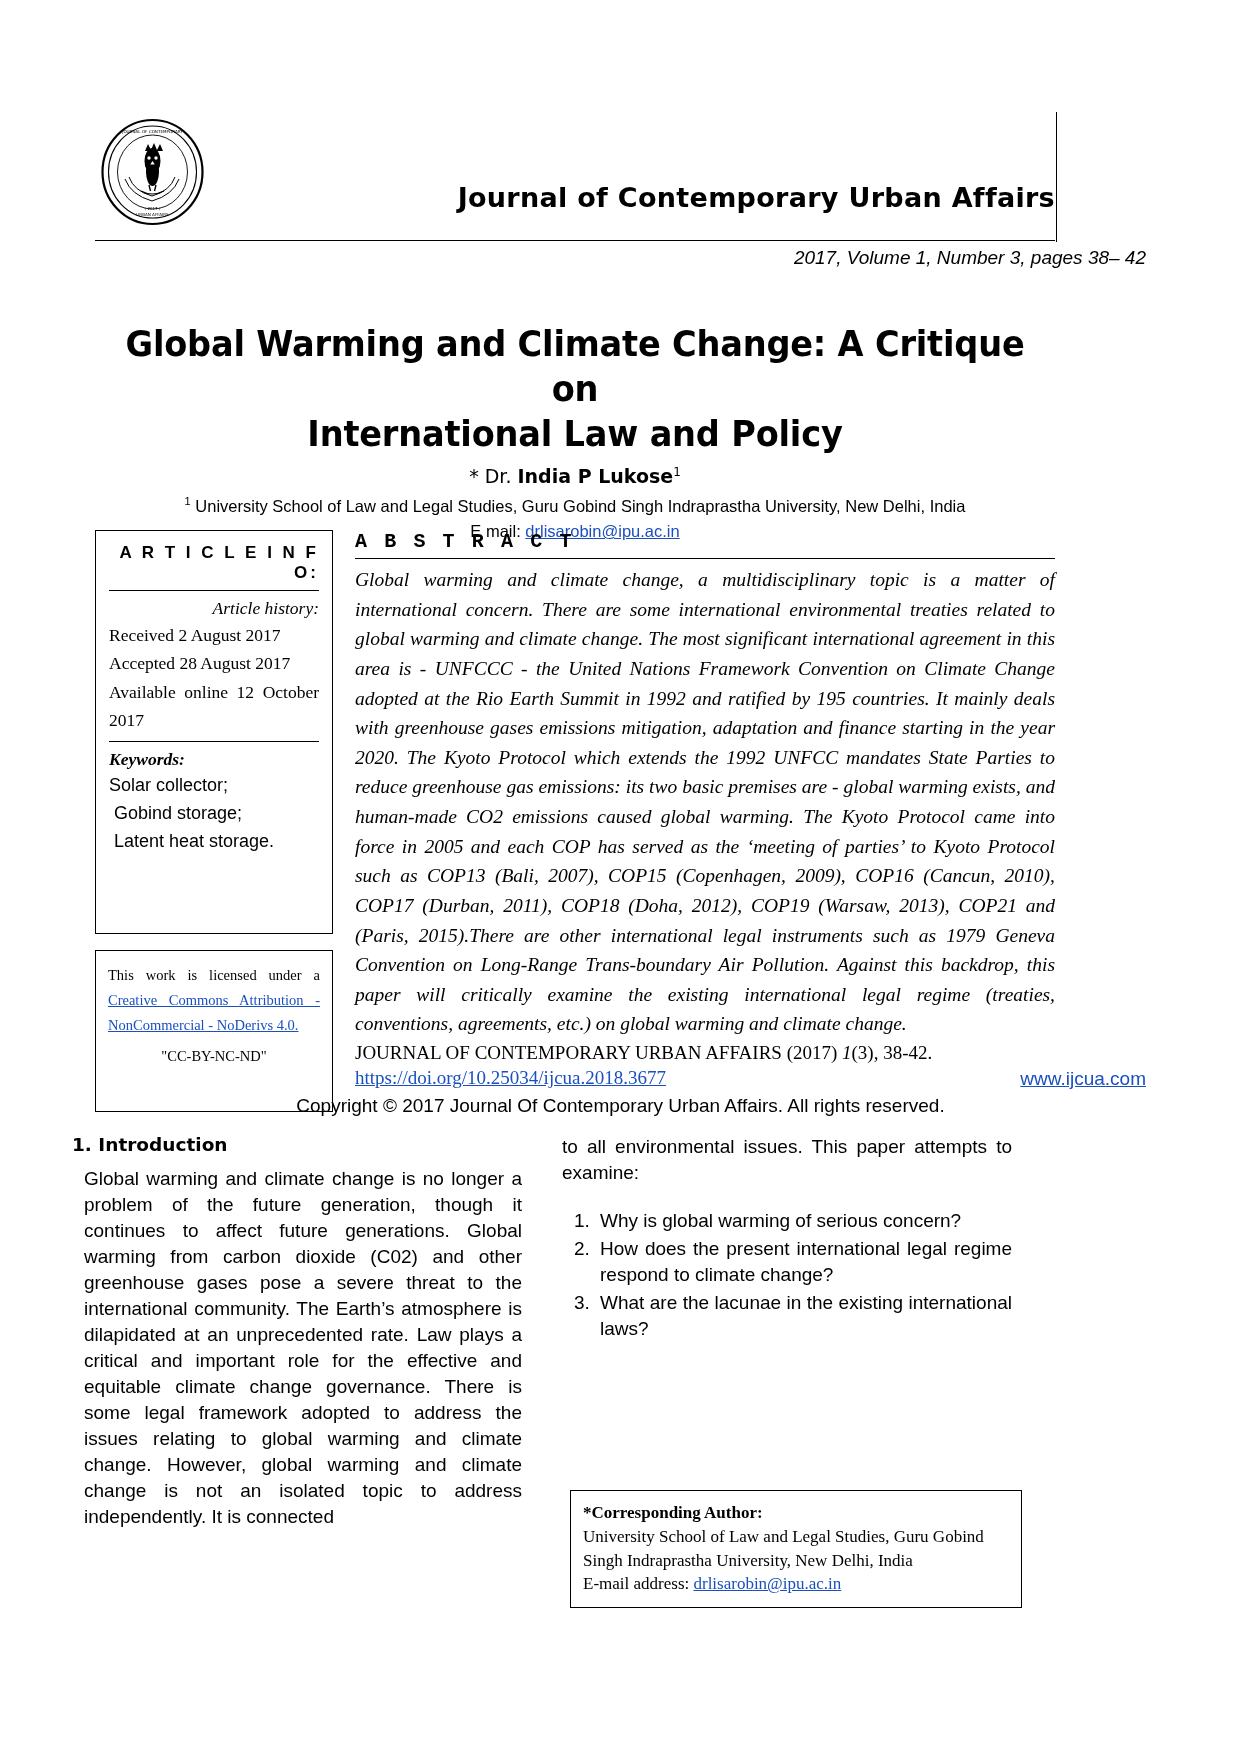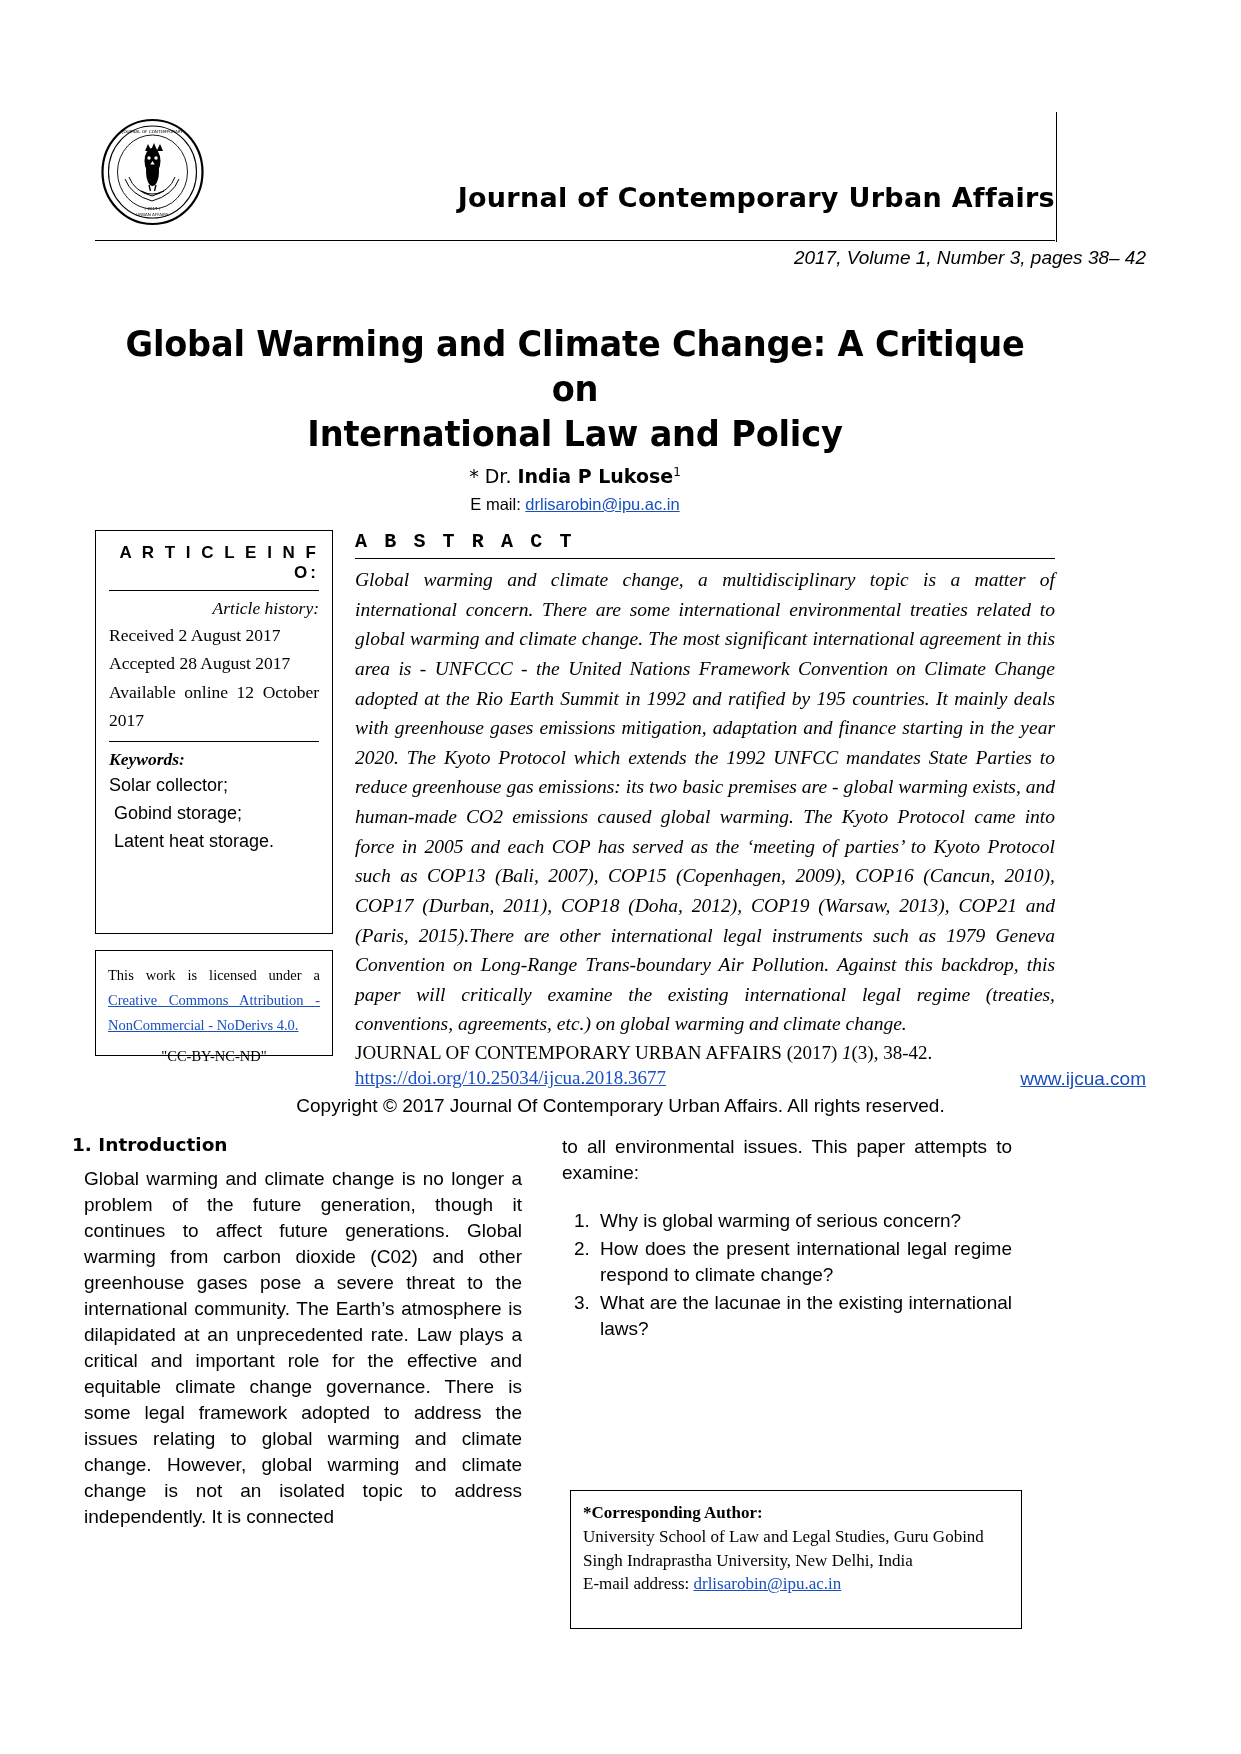--- a/index.html
+++ b/index.html
@@ -89,21 +89,21 @@
     font-size:17.5px; line-height:1.62; text-align:justify;
   }
   .kw-label {
     font-family:"Liberation Serif", serif;
     font-weight:bold; font-style:italic; font-size:17.5px; margin-bottom:2px;
   }
   .kw-list { font-size:18px; line-height:1.55; font-family:"Liberation Sans", sans-serif; }
   .kw-list div:not(:first-child) { padding-left:5px; }
 
   .lic-box {
-    position:absolute; left:95px; top:938px; width:238px; height:106px;
+    position:absolute; left:95px; top:938px; width:238px; height:162px;
     border:1.6px solid #000; box-sizing:border-box;
     padding:12px 12px 0 12px;
     font-family:"Liberation Serif", serif;
     font-size:14.5px; line-height:1.72; text-align:justify;
   }
   .lic-box .cc { text-align:center; margin-top:6px; font-size:14.5px; }
 
   .abs-wrap { position:absolute; left:355px; top:518px; width:700px; }
   .abs-head {
     font-family:Liberation Mono, monospace;
@@ -145,21 +145,21 @@
   .body-p.indent { text-indent:0; padding-left:12px;margin-top:11px; }
   .qlist { margin:22px 0 0 0; padding:0; list-style:none; }
   .qlist li {
     display:flex; font-size:19px; line-height:1.37;
     margin-bottom:2px;
   }
   .qlist li .num { width:38px; flex:0 0 38px; padding-left:12px; box-sizing:border-box; }
   .qlist li .txt { flex:1; text-align:justify; }
 
   .corr-box {
-    position:absolute; left:570px; top:1478px; width:452px; height:139px;
+    position:absolute; left:570px; top:1478px; width:452px; height:118px;
     border:1.6px solid #000; box-sizing:border-box;
     padding:10px 12px;
     font-family:"Liberation Serif", serif;
     font-size:17px; line-height:1.40;
   }
   .corr-box .ttl { font-weight:bold; }
   .corr-box a { color:#1a4fbf; text-decoration:underline; }
 </style>
 </head>
 <body>
@@ -200,20 +200,23 @@
   <div class="vol-line">2017, Volume 1, Number 3, pages 38– 42</div>
 
   <div class="title-block">
     <div class="art-title">
       <div>Global Warming and Climate Change: A Critique on</div>
       <div>International Law and Policy</div>
     </div>
     <div class="author-line">
       <span>* Dr. </span><span class="nm">India P Lukose</span><sup>1</sup>
     </div>
+    <div class="affil-line">
+      <sup>1</sup><span> University School of Law and Legal Studies, Guru Gobind Singh Indraprastha University, New Delhi, India</span>
+    </div>
     <div class="email-line">
       <span>E mail: </span><a class="lnk" href="#">drlisarobin@ipu.ac.in</a>
     </div>
   </div>
 
   <div class="info-box">
     <div class="info-head">A R T I C L E I N F O:</div>
     <div class="hr-thin"></div>
     <div class="hist-label">Article history:</div>
     <div class="hist-line">Received 2 August 2017</div>

